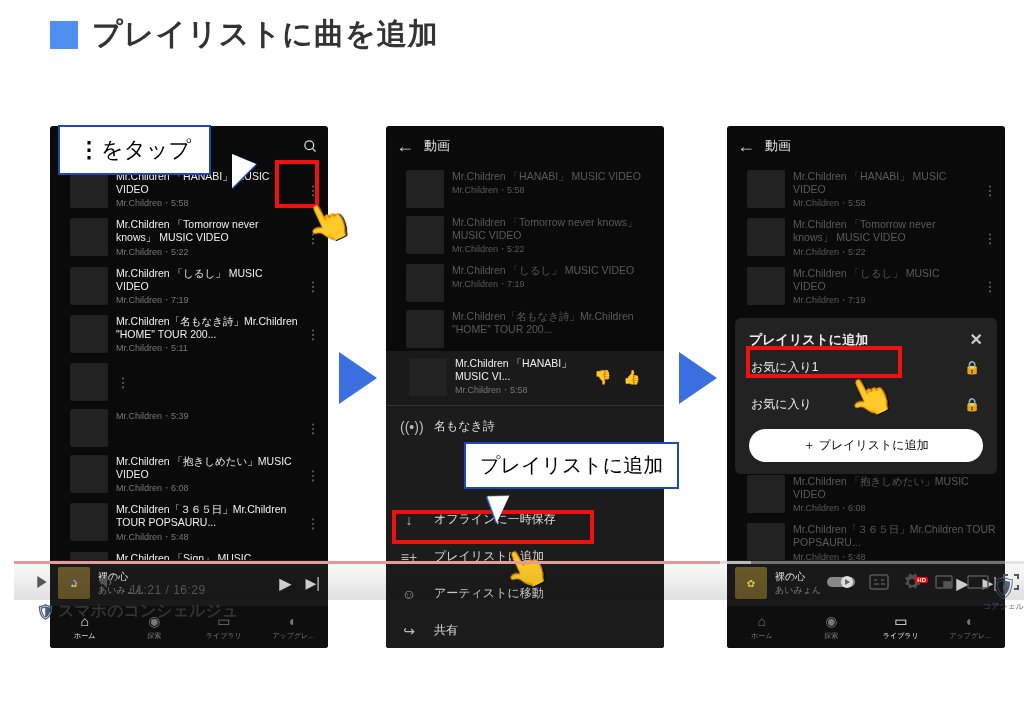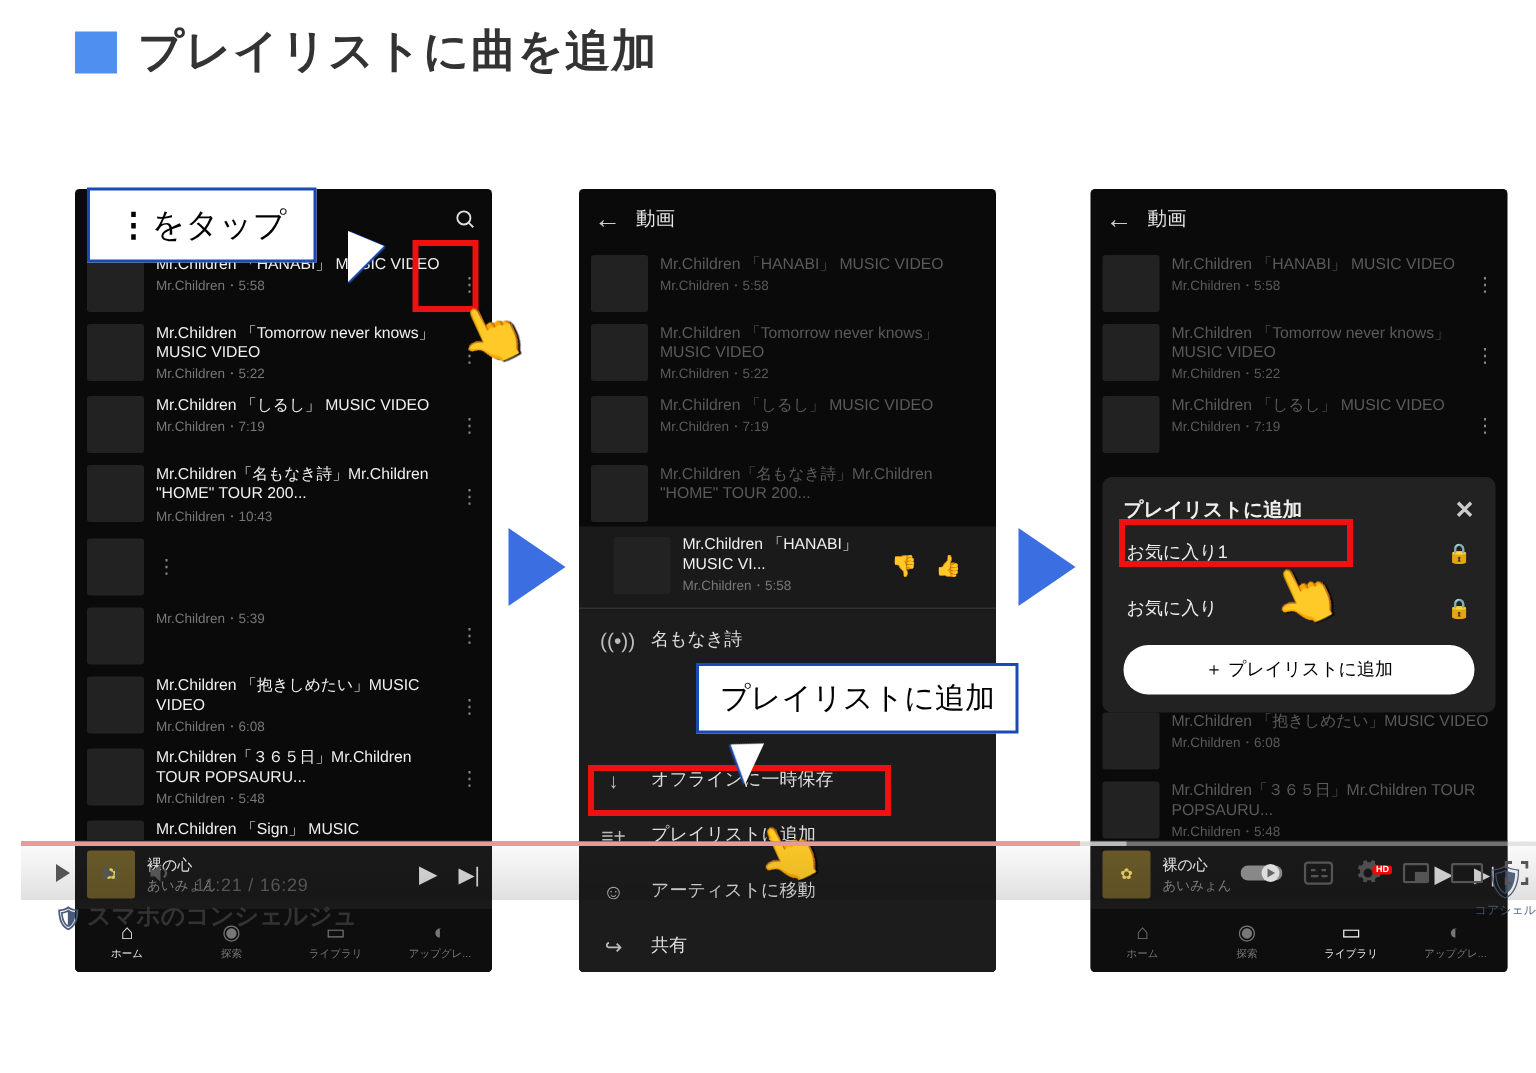--- a/index.html
+++ b/index.html
@@ -18,21 +18,21 @@
 .phone { position: absolute; width: 278px; height: 522px; background: #0a0a0a; color: #fff; font-size: 10px; overflow: hidden; border-radius: 3px; }
 .phone1 { top: 126px; left: 36px; }
 .phone2 { top: 126px; left: 372px; }
 .phone3 { top: 126px; left: 713px; }
 
 .phone-topbar { height: 40px; display: flex; align-items: center; padding: 0 10px; color: #e6e6e6; font-size: 13px; gap: 10px; }
 .back-arrow { font-size: 18px; color: #ccc; }
 .search-ico { margin-left: auto; font-size: 15px; color: #ddd; }
 
 .song-list { position: absolute; top: 40px; left: 0; right: 0; bottom: 0; overflow: hidden; }
-.song-row { display: flex; align-items: flex-start; padding: 4px 8px; gap: 8px; min-height: 45px; }
+.song-row { display: flex; align-items: flex-start; padding: 4px 8px; gap: 8px; min-height: 45px; margin-left: 12px; }
 .thumb { width: 38px; height: 38px; background: #222; flex-shrink: 0; border-radius: 2px;}
 .song-meta { flex: 1; min-width: 0; }
 .song-title { font-size: 10.5px; color: #f0f0f0; line-height: 1.25; font-weight: 500; }
 .song-artist { font-size: 9px; color: #777; margin-top: 1px; }
 .kebab { width: 14px; color: #888; text-align: center; font-size: 13px; align-self: center; }
 
 
 .mini-player { position: absolute; bottom: 42px; left: 0; right: 0; height: 46px; background: #1a1a1a; display: flex; align-items: center; padding: 0 8px; gap: 8px; }
 .mini-thumb { width: 32px; height: 32px; background: #6b5b2a; border-radius: 2px; display:flex; align-items:center; justify-content:center; color:#eed76a; }
 .mini-meta { flex: 1; font-size: 10px; }
@@ -166,21 +166,21 @@
             <div class="song-meta">
               <div class="song-title">Mr.Children 「しるし」 MUSIC VIDEO</div>
               <div class="song-artist">Mr.Children・7:19</div>
             </div>
             <div class="kebab">⋮</div>
           </div>
         <div class="song-row">
             <div class="thumb"></div>
             <div class="song-meta">
               <div class="song-title">Mr.Children「名もなき詩」Mr.Children "HOME" TOUR 200...</div>
-              <div class="song-artist">Mr.Children・10:43</div>
+              <div class="song-artist">Mr.Children・5:11</div>
             </div>
             <div class="kebab">⋮</div>
           </div>
         <div class="song-row">
             <div class="thumb"></div>
             <div class="kebab">⋮</div>
           </div>
         <div class="song-row">
             <div class="thumb"></div>
             <div class="song-meta">

